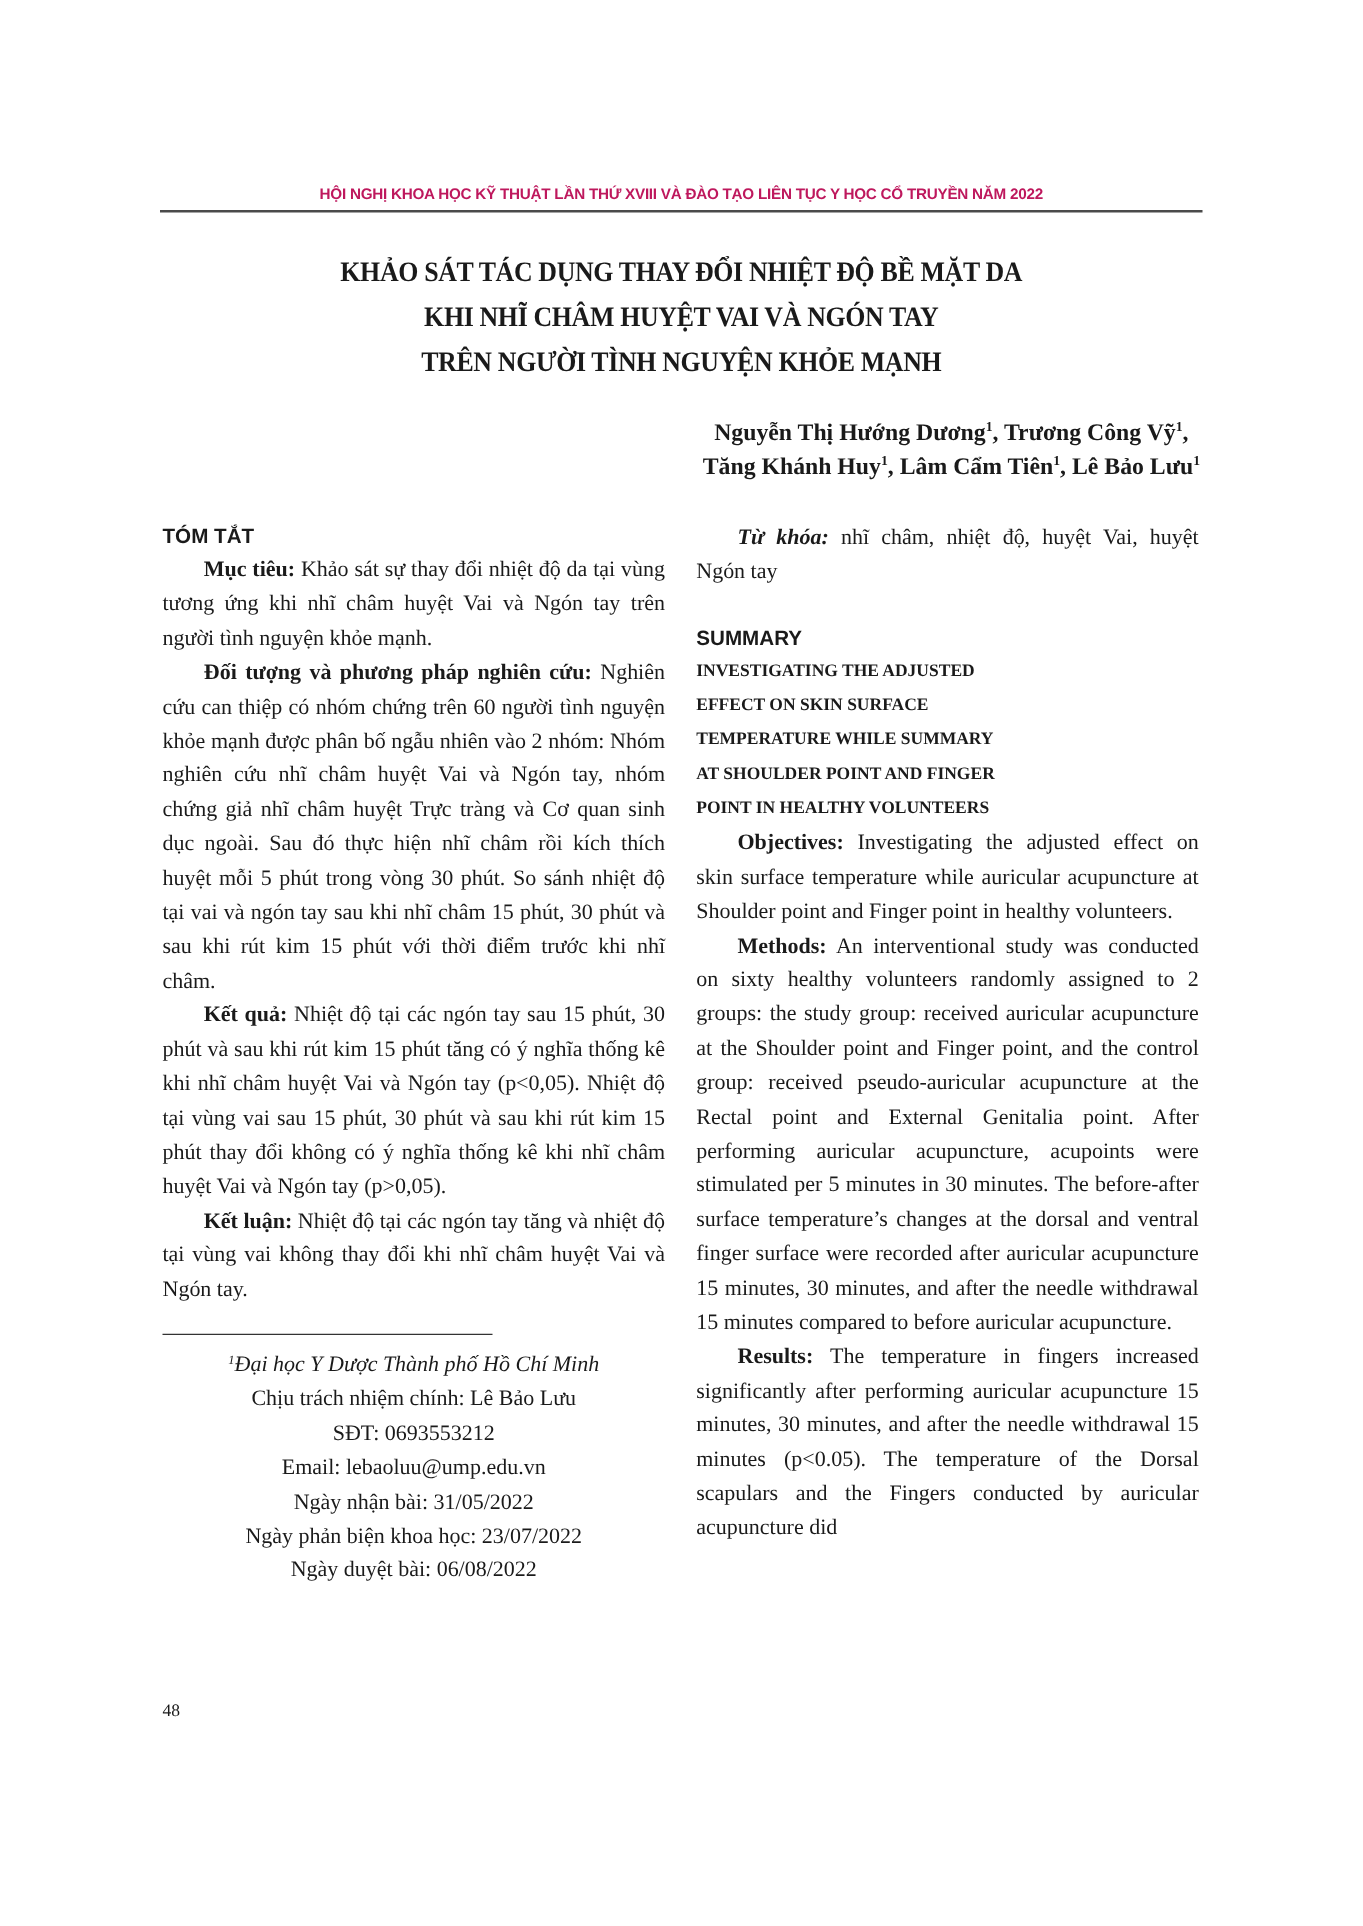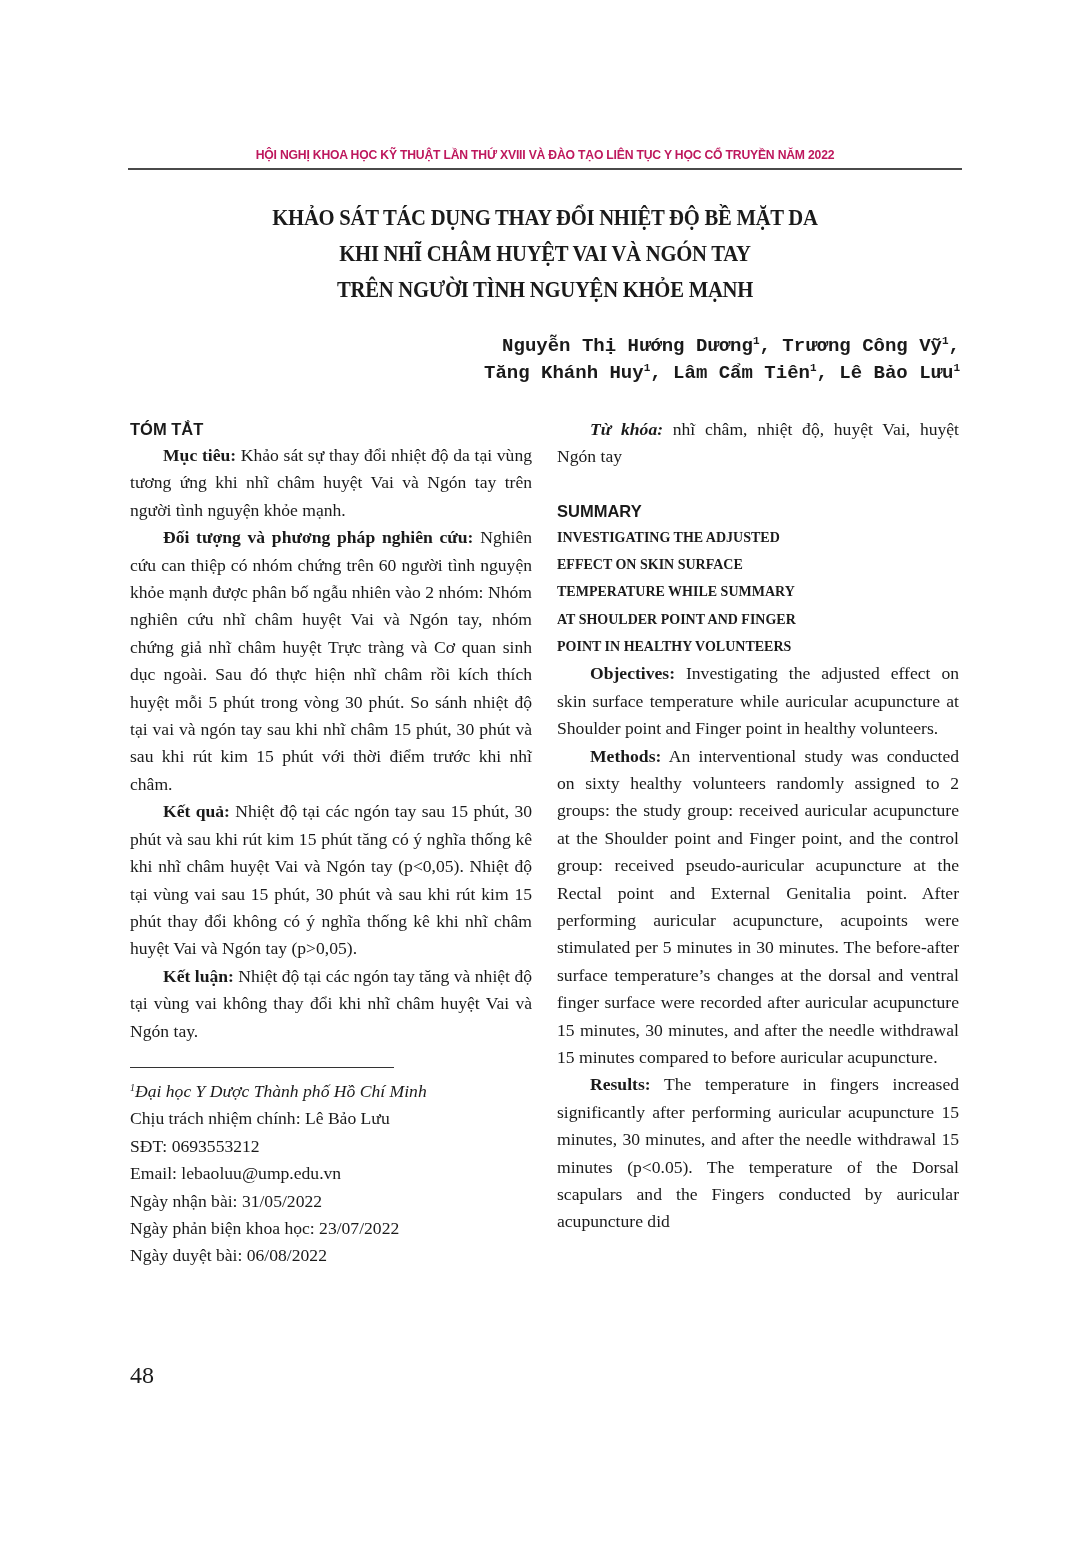--- a/index.html
+++ b/index.html
@@ -1,33 +1,33 @@
 <!DOCTYPE html>
 <html><head>
 <meta charset="utf-8">
 <style>
   html, body { margin: 0; padding: 0; background: #ffffff; }
   body { width: 1090px; height: 1541px; position: relative; overflow: hidden; color: #1a1a1a; font-family: "Liberation Serif", serif; }
   .running-header { position: absolute; left: 128px; top: 148px; width: 834px; text-align: center; font-family: "Liberation Sans", sans-serif; font-weight: bold; font-size: 12.2px; letter-spacing: -0.2px; color: #be185d; }
   .header-rule { position: absolute; left: 128px; top: 168px; width: 834px; height: 2px; background: #4a4a4a; }
   .title { position: absolute; left: 180px; top: 200px; width: 730px; text-align: center; font-family: "Liberation Serif", serif; font-weight: bold; font-size: 22.5px; line-height: 36px; color: #1a1a1a; letter-spacing: -0.3px; transform: scaleX(0.92); transform-origin: center top; }
   .title div { white-space: nowrap; }
-  .authors { position: absolute; right: 130px; top: 333px; text-align: right; font-weight: bold; font-size: 19px; line-height: 27px; font-family: Liberation Mono, monospace; }
+  .authors { position: absolute; right: 130px; top: 333px; text-align: center; font-weight: bold; font-size: 19px; line-height: 27px; }
   .authors sup { font-size: 11px; vertical-align: 7px; line-height: 0; }
   .col { position: absolute; width: 402px; font-size: 17.6px; line-height: 27.4px; text-align: justify; }
   .col-left { left: 130px; top: 416px; }
   .col-right { left: 557px; top: 416px; }
   .sec-head { font-family: "Liberation Sans", sans-serif; font-weight: bold; font-size: 16.5px; margin: 0; line-height: 26px; }
   p { margin: 0; text-indent: 33px; }
   p b { font-weight: bold; }
   .en-title { text-align: left; font-weight: bold; font-size: 14px; line-height: 27.3px; margin: 0; text-indent: 0; }
   .footnote-rule { width: 264px; height: 1px; background: #333; margin-top: 22px; margin-bottom: 10px; }
-  .fn { text-indent: 0; text-align: left; line-height: 27.4px; }
+  .fn { text-indent: 0; text-align: center; line-height: 27.4px; }
   .fn sup { font-size: 10px; vertical-align: 6px; line-height: 0; }
-  .page-number { position: absolute; left: 130px; top: 1362px; font-size: 24px; }
+  .page-number { position: absolute; left: 130px; top: 1362px; font-size: 14px; }
 </style>
 </head>
 <body>
 
 <div class="running-header">HỘI NGHỊ KHOA HỌC KỸ THUẬT LẦN THỨ XVIII VÀ ĐÀO TẠO LIÊN TỤC Y HỌC CỔ TRUYỀN NĂM 2022</div>
 <div class="header-rule"></div>
 
 <div class="title">
   <div>KHẢO SÁT TÁC DỤNG THAY ĐỔI NHIỆT ĐỘ BỀ MẶT DA</div>
   <div>KHI NHĨ CHÂM HUYỆT VAI VÀ NGÓN TAY</div>

